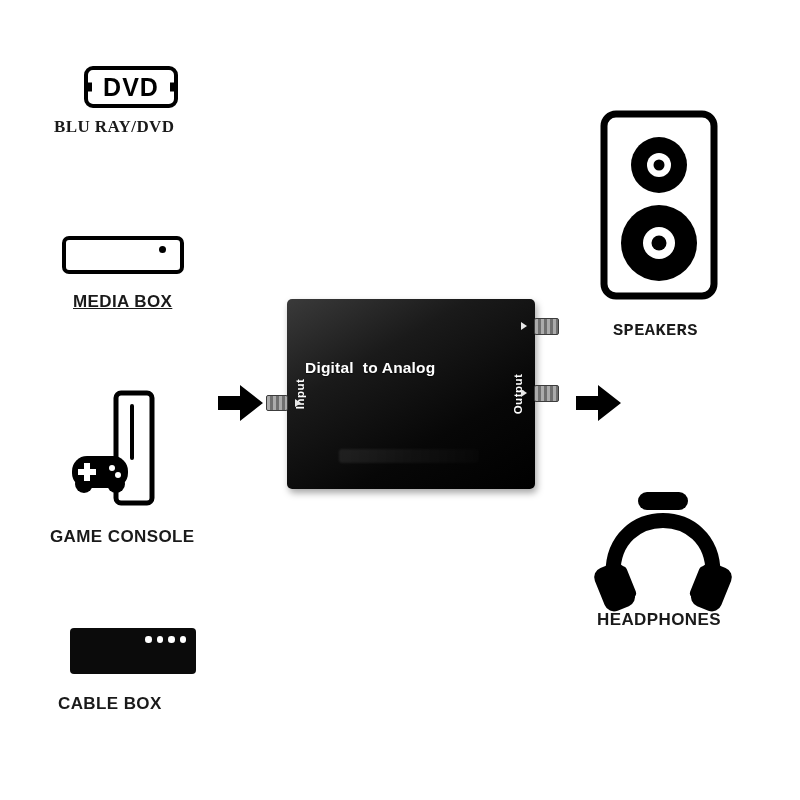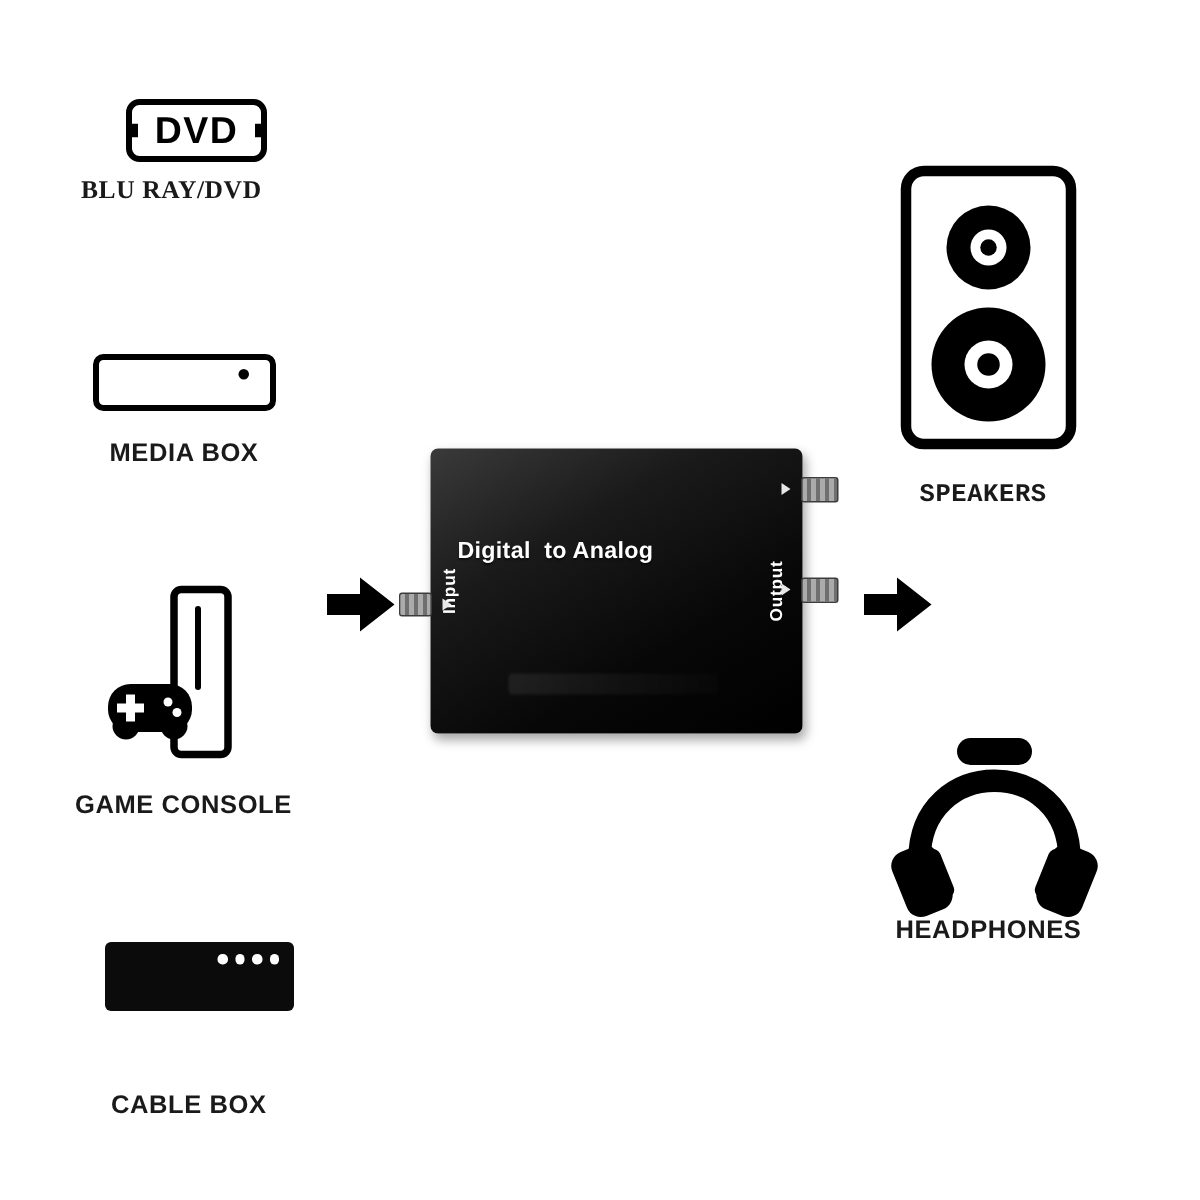--- a/index.html
+++ b/index.html
@@ -50,21 +50,21 @@
   <div class="dvd-badge">
     <span class="dvd-tab l"></span>
     <span class="txt">DVD</span>
     <span class="dvd-tab r"></span>
   </div>
   <div class="label" style="left:54px; top:117px;font-family:Liberation Serif, serif;">BLU RAY/DVD</div>
 
   <div class="media-box">
     <span class="media-dot"></span>
   </div>
-  <div class="label" style="left:73px; top:292px;">MEDIA BOX</div>
+  <div class="label" style="left:73px; top:292px;text-decoration:underline;">MEDIA BOX</div>
 
   <svg class="icon" style="left:70px; top:390px;" width="112" height="126" viewBox="0 0 112 126">
     <rect x="46" y="3" width="36" height="110" rx="5" fill="#ffffff" stroke="#000000" stroke-width="5"></rect>
     <rect x="60" y="14" width="4" height="56" rx="2" fill="#000000"></rect>
     <circle cx="14" cy="94" r="9" fill="#000000"></circle>
     <circle cx="46" cy="94" r="9" fill="#000000"></circle>
     <rect x="2" y="66" width="56" height="32" rx="15" fill="#000000"></rect>
     <rect x="14" y="73" width="6" height="18" fill="#ffffff"></rect>
     <rect x="8" y="79" width="18" height="6" fill="#ffffff"></rect>
     <circle cx="42" cy="78" r="3" fill="#ffffff"></circle>
@@ -73,21 +73,21 @@
   <div class="label" style="left:50px; top:527px;">GAME CONSOLE</div>
 
   <div class="cable-box">
     <span class="cable-dots">
         <i></i>
         <i></i>
         <i></i>
         <i></i>
       </span>
   </div>
-  <div class="label" style="left:74px; top:694px;margin-top:33px;">CABLE BOX</div>
+  <div class="label" style="left:58px; top:694px;">CABLE BOX</div>
 
   <svg class="icon" style="left:218px; top:384px;" width="46" height="38" viewBox="0 0 46 38">
     <polygon points="0,12 22,12 22,1 45,19 22,37 22,26 0,26" fill="#000000"></polygon>
   </svg>
 
   <svg class="icon" style="left:576px; top:384px;" width="46" height="38" viewBox="0 0 46 38">
     <polygon points="0,12 22,12 22,1 45,19 22,37 22,26 0,26" fill="#000000"></polygon>
   </svg>
 
   <div class="converter">

